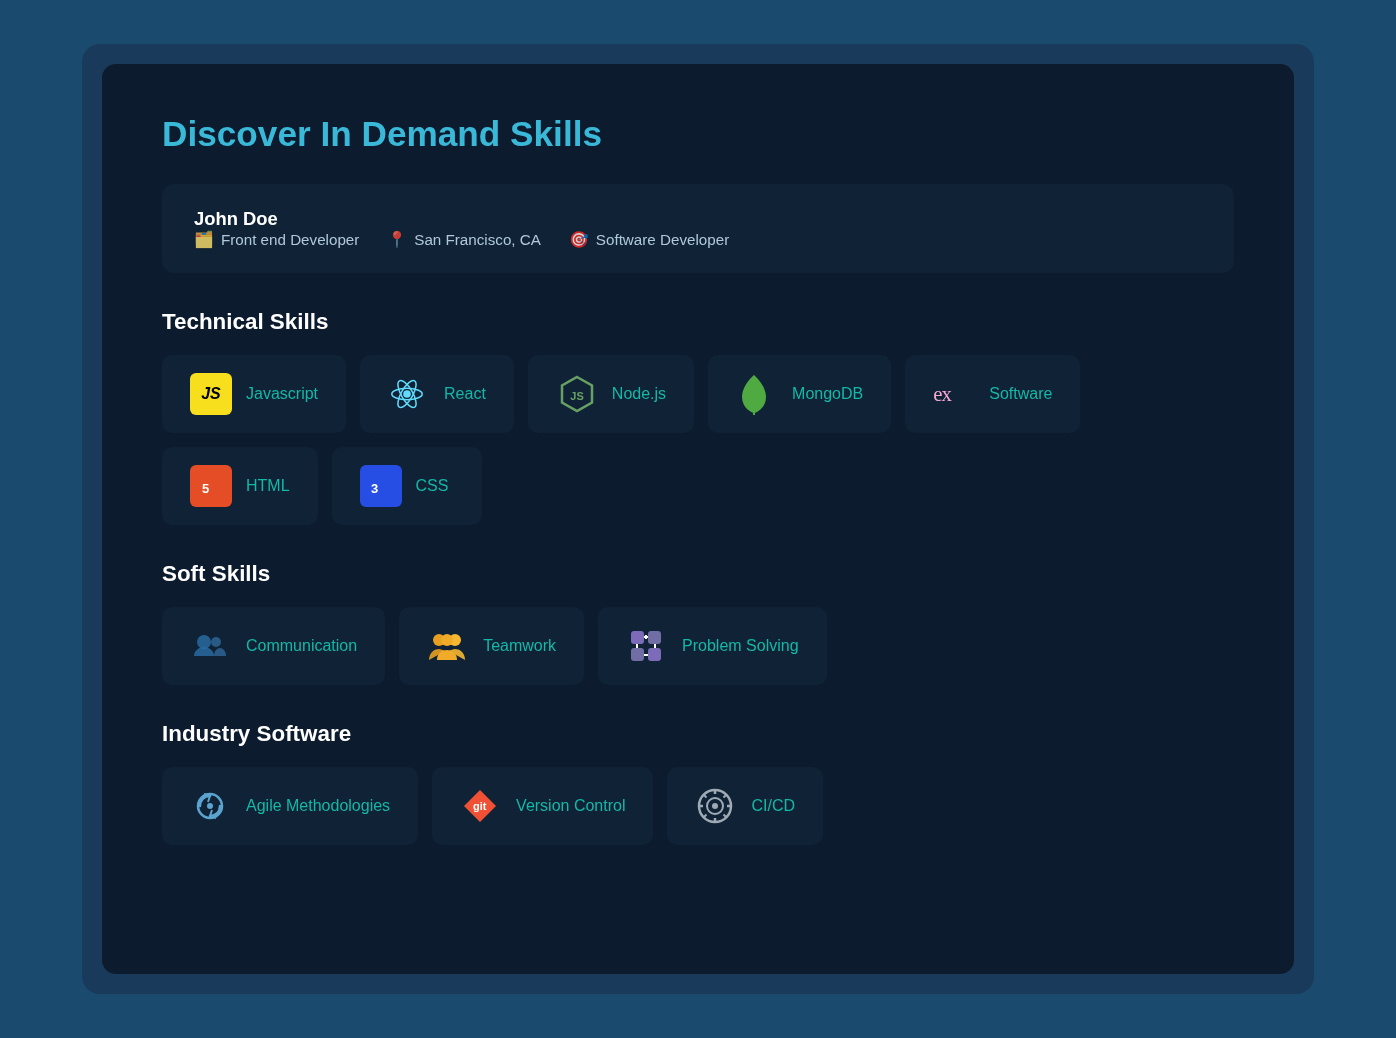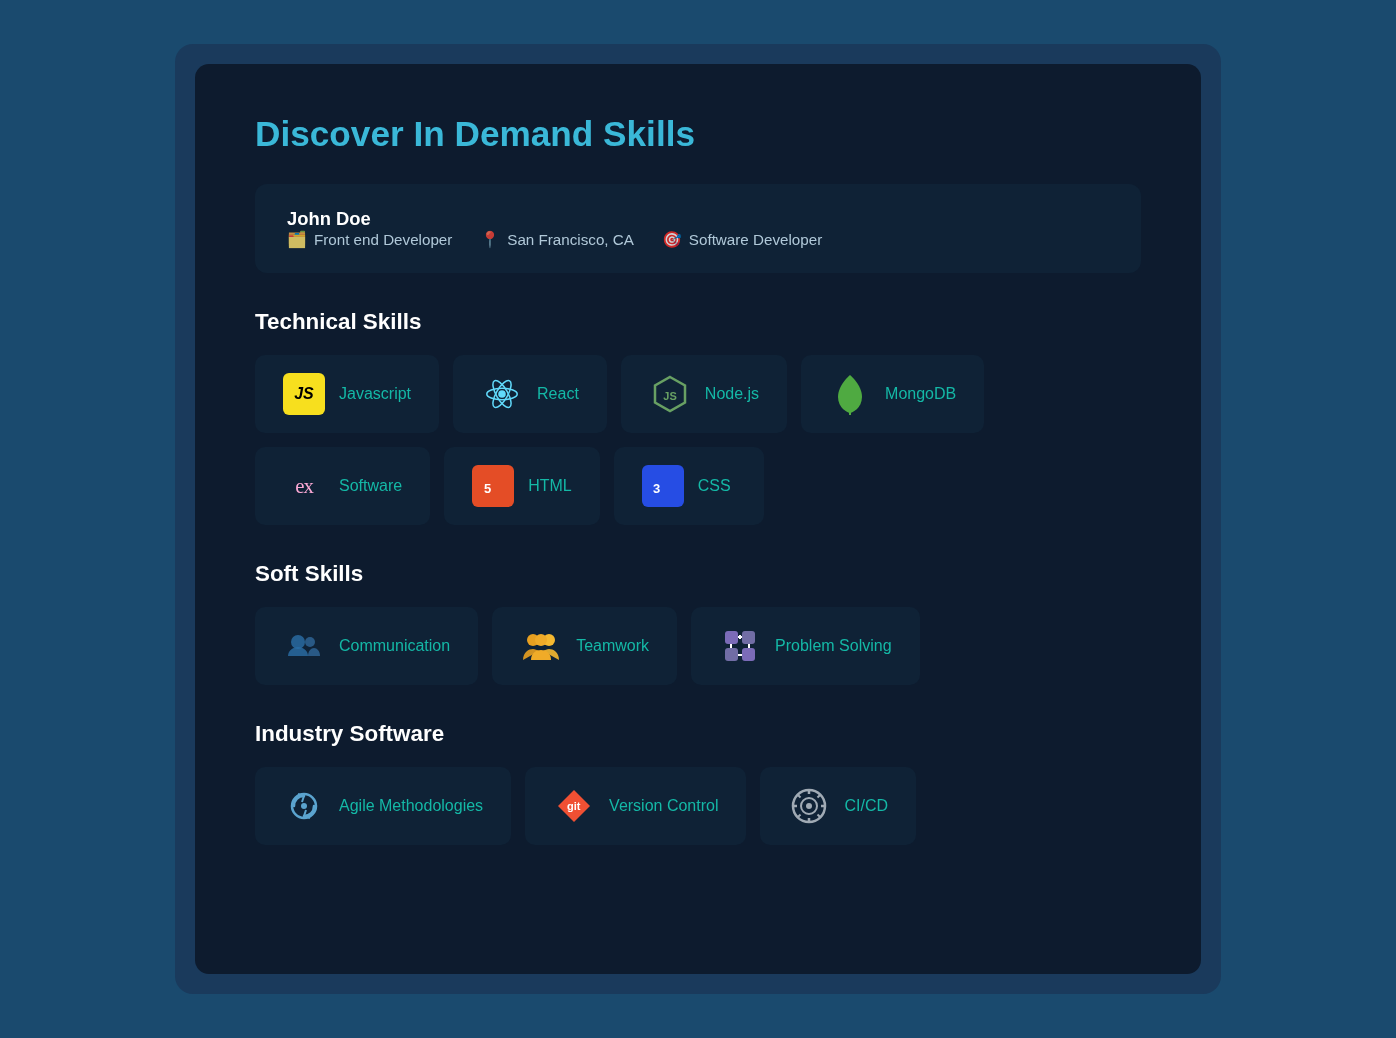--- a/index.html
+++ b/index.html
@@ -8,21 +8,21 @@
       display: flex;
       justify-content: center;
       align-items: center;
       min-height: 100vh;
       font-family: -apple-system, BlinkMacSystemFont, 'Segoe UI', sans-serif;
     }
     .outer-container {
       background: #1a3a5c;
       border-radius: 18px;
       padding: 20px;
-      width: 1046px;
+      width: 1232px;
       min-height: 950px;
     }
     .inner-container {
       background: #0d1b2e;
       border-radius: 14px;
       padding: 50px 60px;
       min-height: 910px;
     }
     .page-title {
       font-size: 2.2rem;
@@ -84,21 +84,20 @@
     .skill-label {
       color: #14b8a6;
       font-size: 1rem;
       font-weight: 500;
     }
     .skill-icon {
       width: 42px;
       height: 42px;
       display: flex;
       align-items: center;
-      justify-content: center;
       flex-shrink: 0;
       font-size: 1.6rem;
     }
     
     .icon-js {
       background: #f7df1e;
       border-radius: 6px;
       width: 42px;
       height: 42px;
       display: flex;

